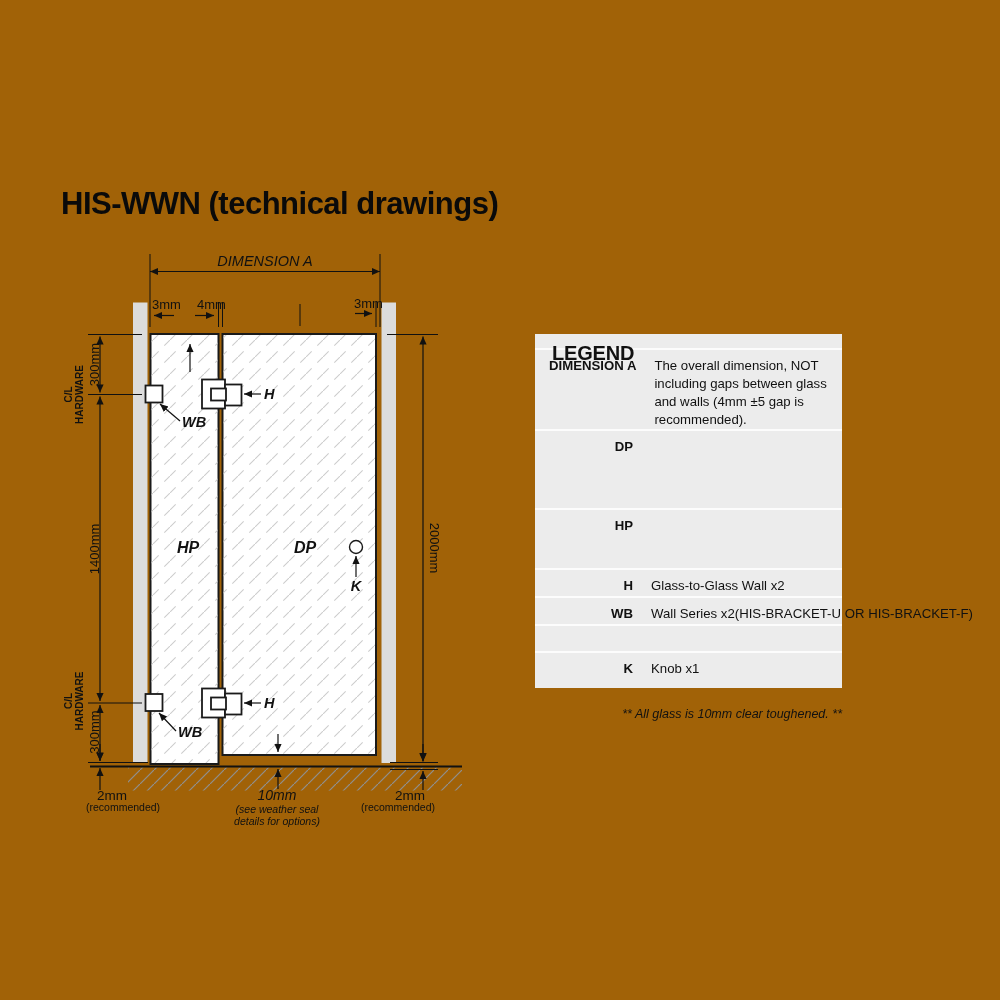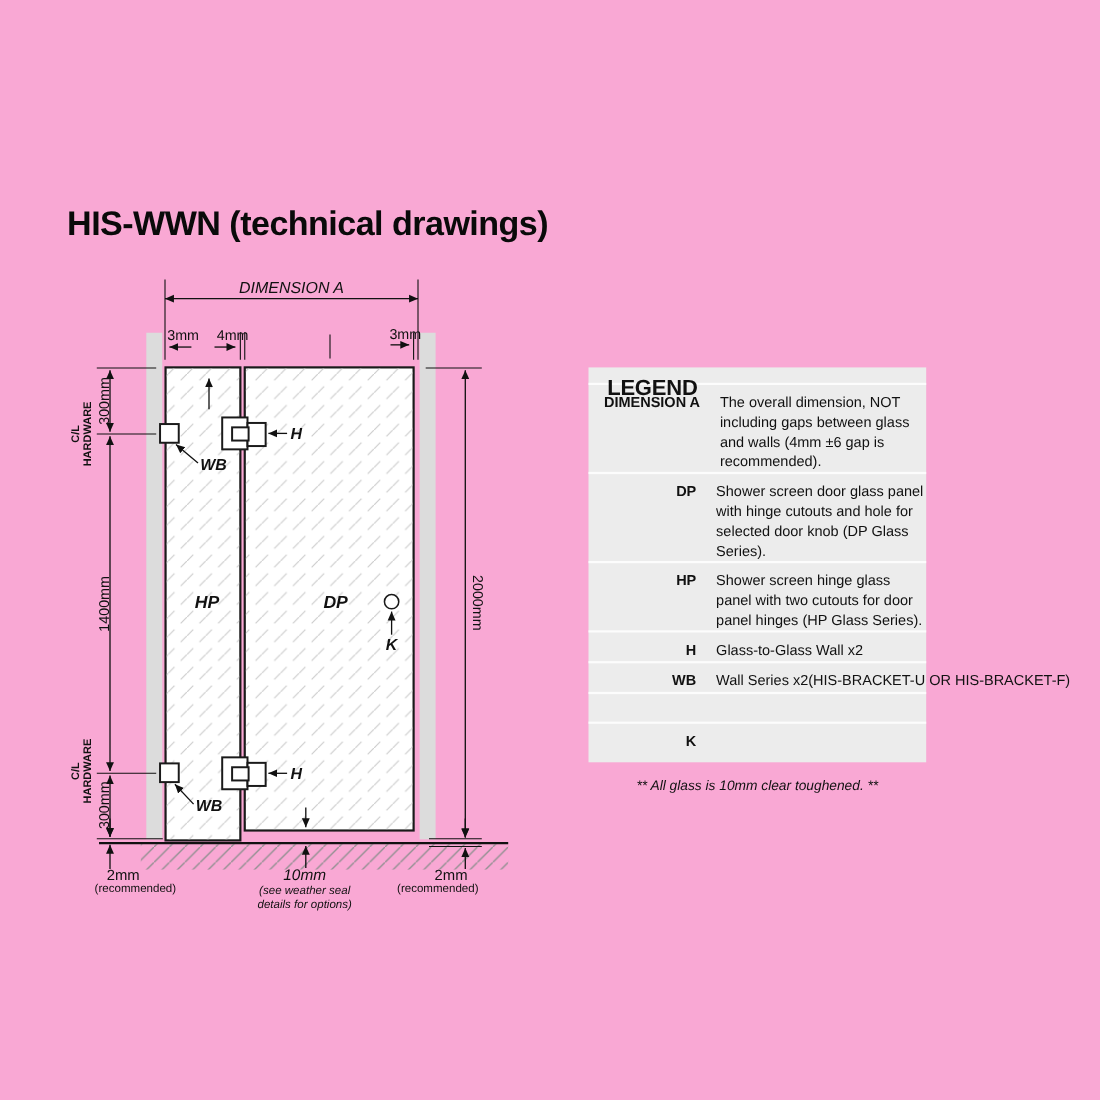--- a/index.html
+++ b/index.html
@@ -1,16 +1,16 @@
 <!DOCTYPE html>
 <html><head>
 <meta charset="utf-8">
 <style>
   html,body{margin:0;padding:0;background:#fff;}
-  #canvas{position:relative;width:1000px;height:1000px;background:#f9a8d4;overflow:hidden;
+  #canvas{position:relative;width:1000px;height:1000px;background:#a16207;overflow:hidden;
           font-family:"Liberation Sans","DejaVu Sans",sans-serif;color:#111;}
   .page-title{position:absolute;left:61px;top:186px;font-size:31px;font-weight:bold;
               letter-spacing:-0.5px;color:#0a0a0a;white-space:nowrap;}
   
   svg.draw{position:absolute;left:0;top:0;}
   svg.draw text{font-family:"Liberation Sans","DejaVu Sans",sans-serif;fill:#111;}
   .t-dim{font-size:13px;}
   .t-dim2{font-size:13.5px;}
   .t-note{font-size:10.5px;}
   .t-ital{font-style:italic;}
@@ -29,21 +29,21 @@
   .legend{position:absolute;left:535px;top:334px;width:307px;background:#ececec;}
   .legend-header{box-sizing:border-box;height:14px;padding:8px 0 0 17px;
                  font-size:20px;font-weight:bold;letter-spacing:-0.2px;}
   .legend-row{box-sizing:border-box;display:flex;border-top:2px solid #fcfcfc;
               padding:7px 0 0 14px;font-size:13.2px;line-height:18px;}
   .legend-term{flex:0 0 84px;text-align:right;font-weight:bold;white-space:nowrap;}
   .legend-desc{margin-left:18px;width:196px;}
   .r1{min-height:79px;}.r2{min-height:79px;}.r3{min-height:60px;}
   .r4{min-height:28px;}.r5{min-height:28px;}.r6{min-height:27px;}.r7{min-height:37px;}
   .row-wb .legend-desc{white-space:nowrap;overflow:visible;}
-  .legend-footnote{position:absolute;left:535px;top:707px;width:307px;text-align:center;
+  .legend-footnote{position:absolute;left:535px;top:707px;width:307px;text-align:right;
                    font-size:12.5px;font-style:italic;}
 </style>
 </head>
 <body>
 
 <div id="canvas">
 
   <div class="page-title">HIS-WWN (technical drawings)</div>
 
   <svg class="draw" width="1000" height="1000" viewBox="0 0 1000 1000">
@@ -174,42 +174,41 @@
 
     <text x="177" y="553" class="t-part">HP</text>
     <text x="294" y="553" class="t-part">DP</text>
   </svg>
 
   <div class="legend">
     <div class="legend-header">LEGEND</div>
 
     <div class="legend-row r1">
       <div class="legend-term">DIMENSION A</div>
-      <div class="legend-desc">The overall dimension, NOT including gaps between glass and walls (4mm ±6 gap is recommended).</div>
+      <div class="legend-desc">The overall dimension, NOT including gaps between glass and walls (4mm ±5 gap is recommended).</div>
     </div>
     <div class="legend-row r2">
       <div class="legend-term">DP</div>
-      <div class="legend-desc">Shower screen door glass panel with hinge cutouts and hole for selected door knob (DP Glass Series).</div>
     </div>
     <div class="legend-row r3">
       <div class="legend-term">HP</div>
-      <div class="legend-desc">Shower screen hinge glass panel with two cutouts for door panel hinges (HP Glass Series).</div>
     </div>
     <div class="legend-row r4">
       <div class="legend-term">H</div>
       <div class="legend-desc">Glass-to-Glass Wall x2</div>
     </div>
     <div class="legend-row r5 row-wb">
       <div class="legend-term">WB</div>
       <div class="legend-desc">Wall Series x2(HIS-BRACKET-U OR HIS-BRACKET-F)</div>
     </div>
     <div class="legend-row r6">
       <div class="legend-term"></div>
       <div class="legend-desc"></div>
     </div>
     <div class="legend-row r7">
       <div class="legend-term">K</div>
+      <div class="legend-desc">Knob x1</div>
     </div>
   </div>
 
   <div class="legend-footnote">** All glass is 10mm clear toughened. **</div>
 
 </div>
 
 </body></html>

